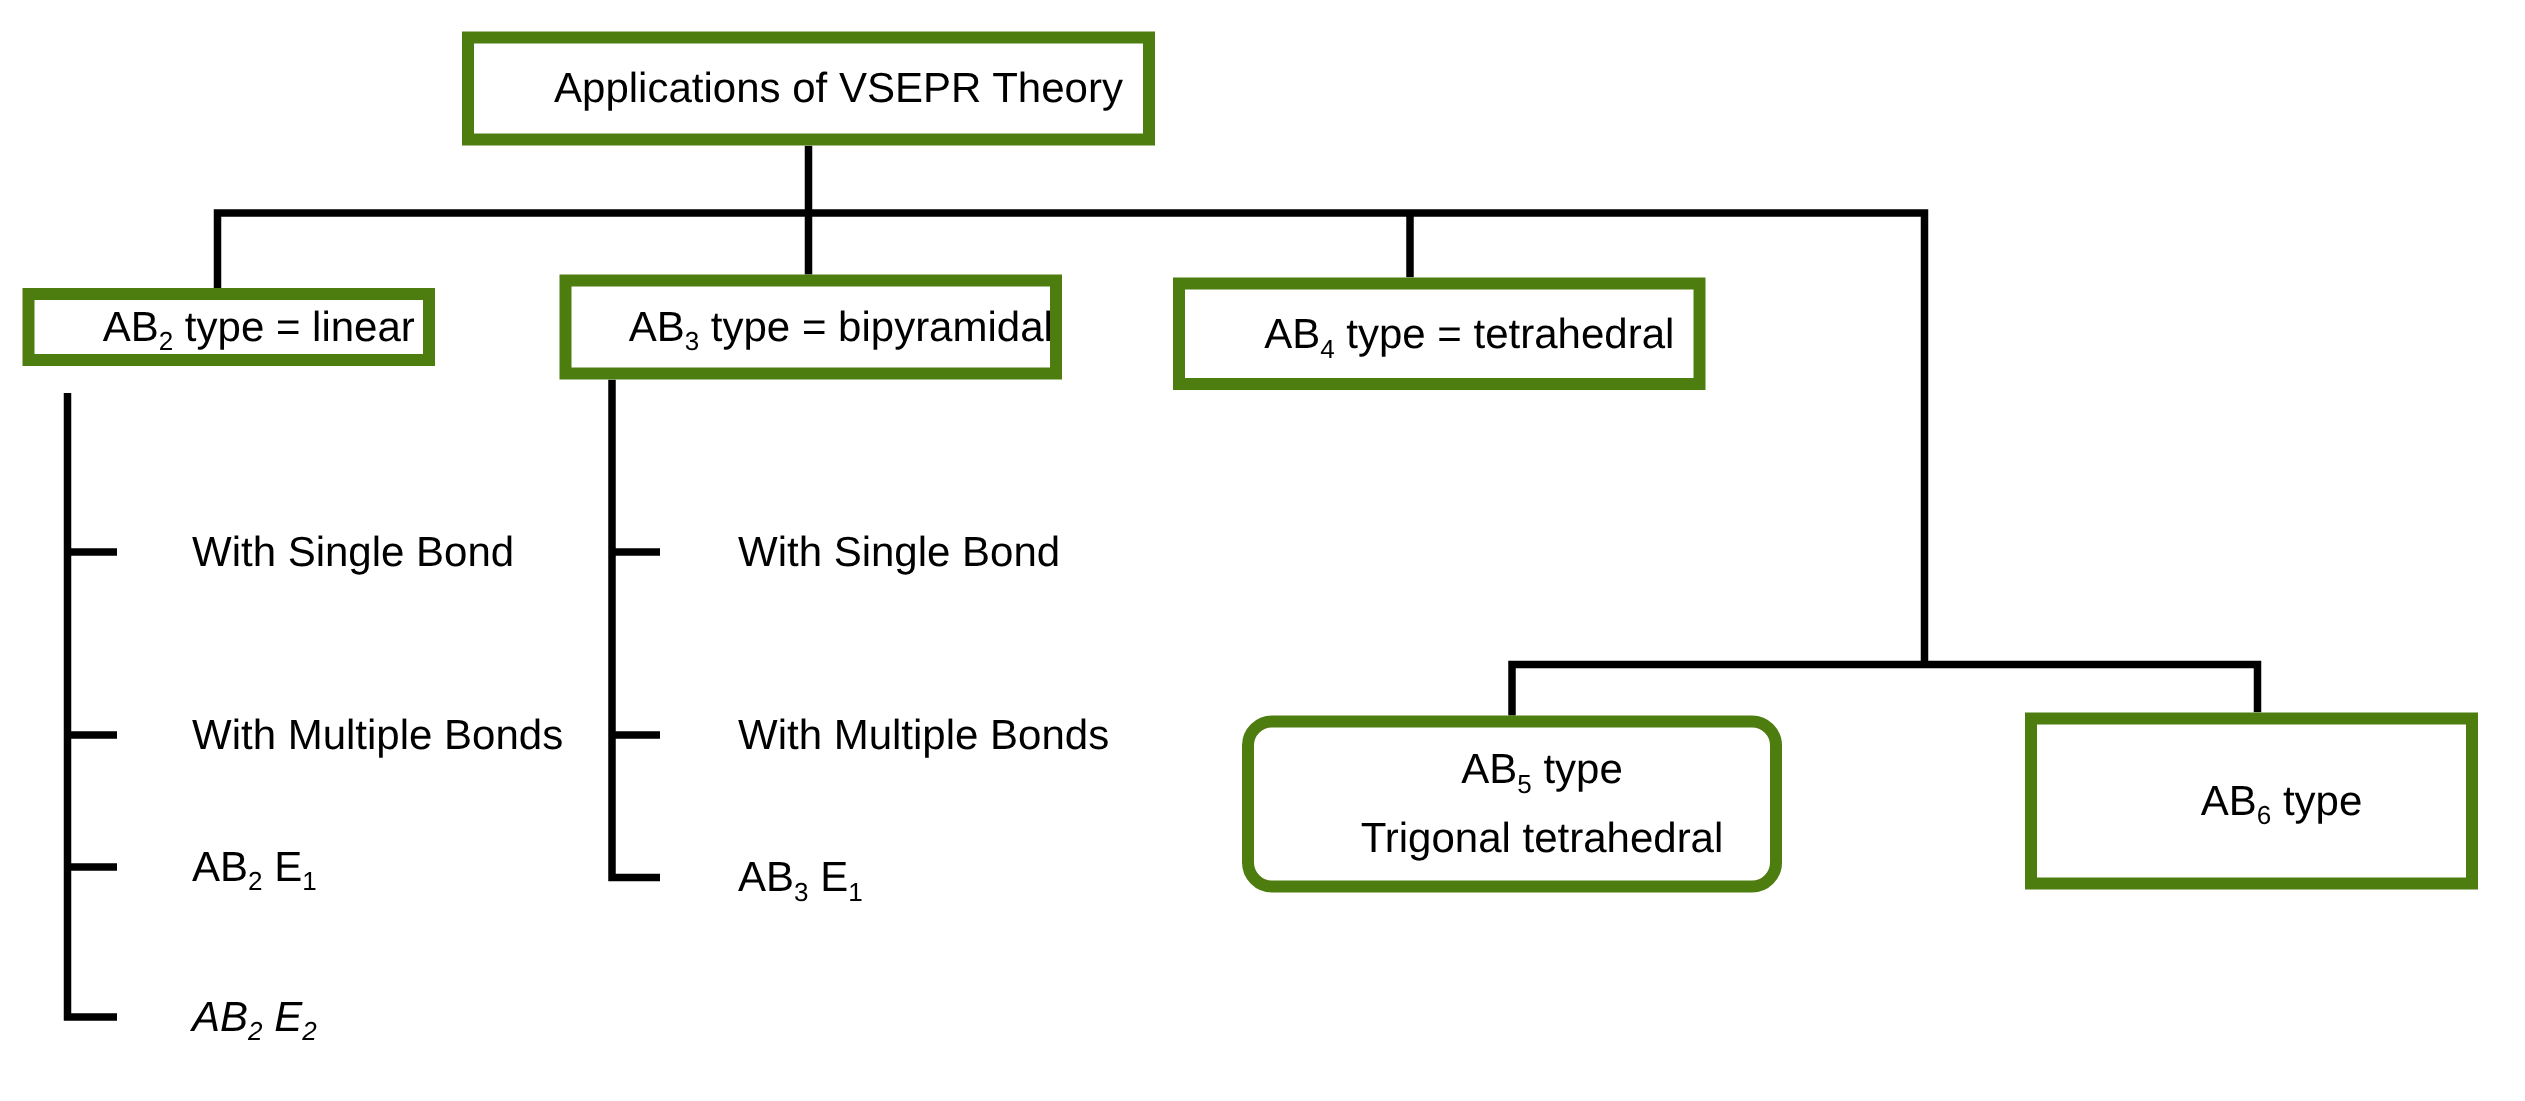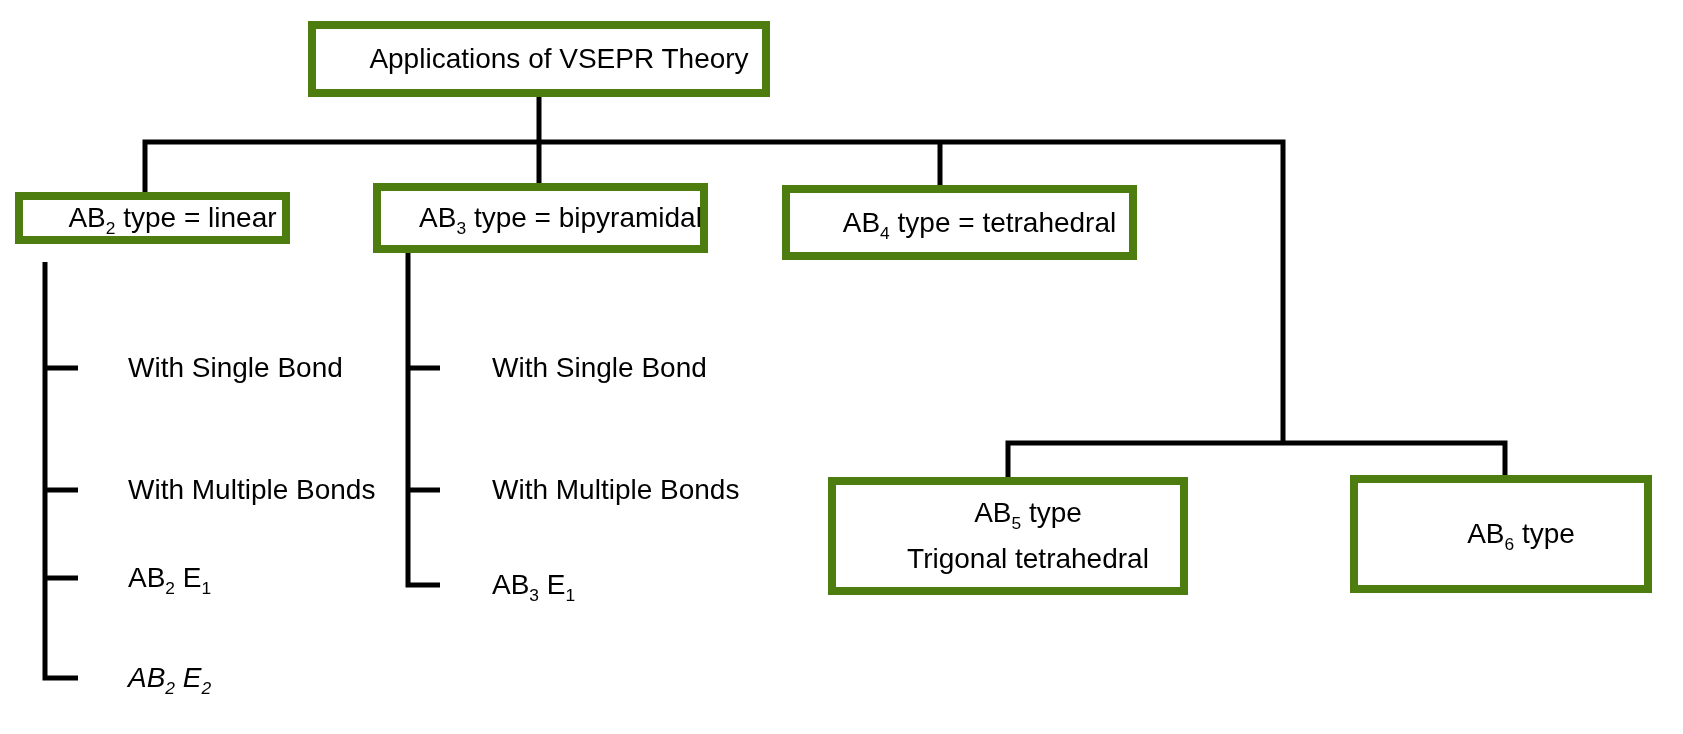--- a/index.html
+++ b/index.html
@@ -53,21 +53,21 @@
   }
   sub {
     font-size: 0.62em;
     line-height: 0;
   }
   
   #node-root { left: 308px; top: 21px;  width: 462px; height: 76px; }
   #node-ab2  { left: 15px;  top: 192px; width: 275px; height: 52px; }
   #node-ab3  { left: 373px; top: 183px; width: 335px; height: 70px; }
   #node-ab4  { left: 782px; top: 185px; width: 355px; height: 75px; justify-content: center; }
-  #node-ab5  { left: 828px; top: 477px; width: 360px; height: 118px; }
+  #node-ab5  { left: 828px; top: 477px; width: 360px; height: 118px; border-radius: 20px; }
   #node-ab6  { left: 1350px; top: 475px; width: 302px; height: 118px; }
   
   #leaf-ab2-single   { left: 88px;  top: 368px; }
   #leaf-ab2-multiple { left: 88px;  top: 490px; }
   #leaf-ab2-e1       { left: 88px;  top: 578px; }
   #leaf-ab2-e2       { left: 88px;  top: 678px; font-style: italic; }
   #leaf-ab3-single   { left: 452px; top: 368px; }
   #leaf-ab3-multiple { left: 452px; top: 490px; }
   #leaf-ab3-e1       { left: 452px; top: 585px; }
 </style>

